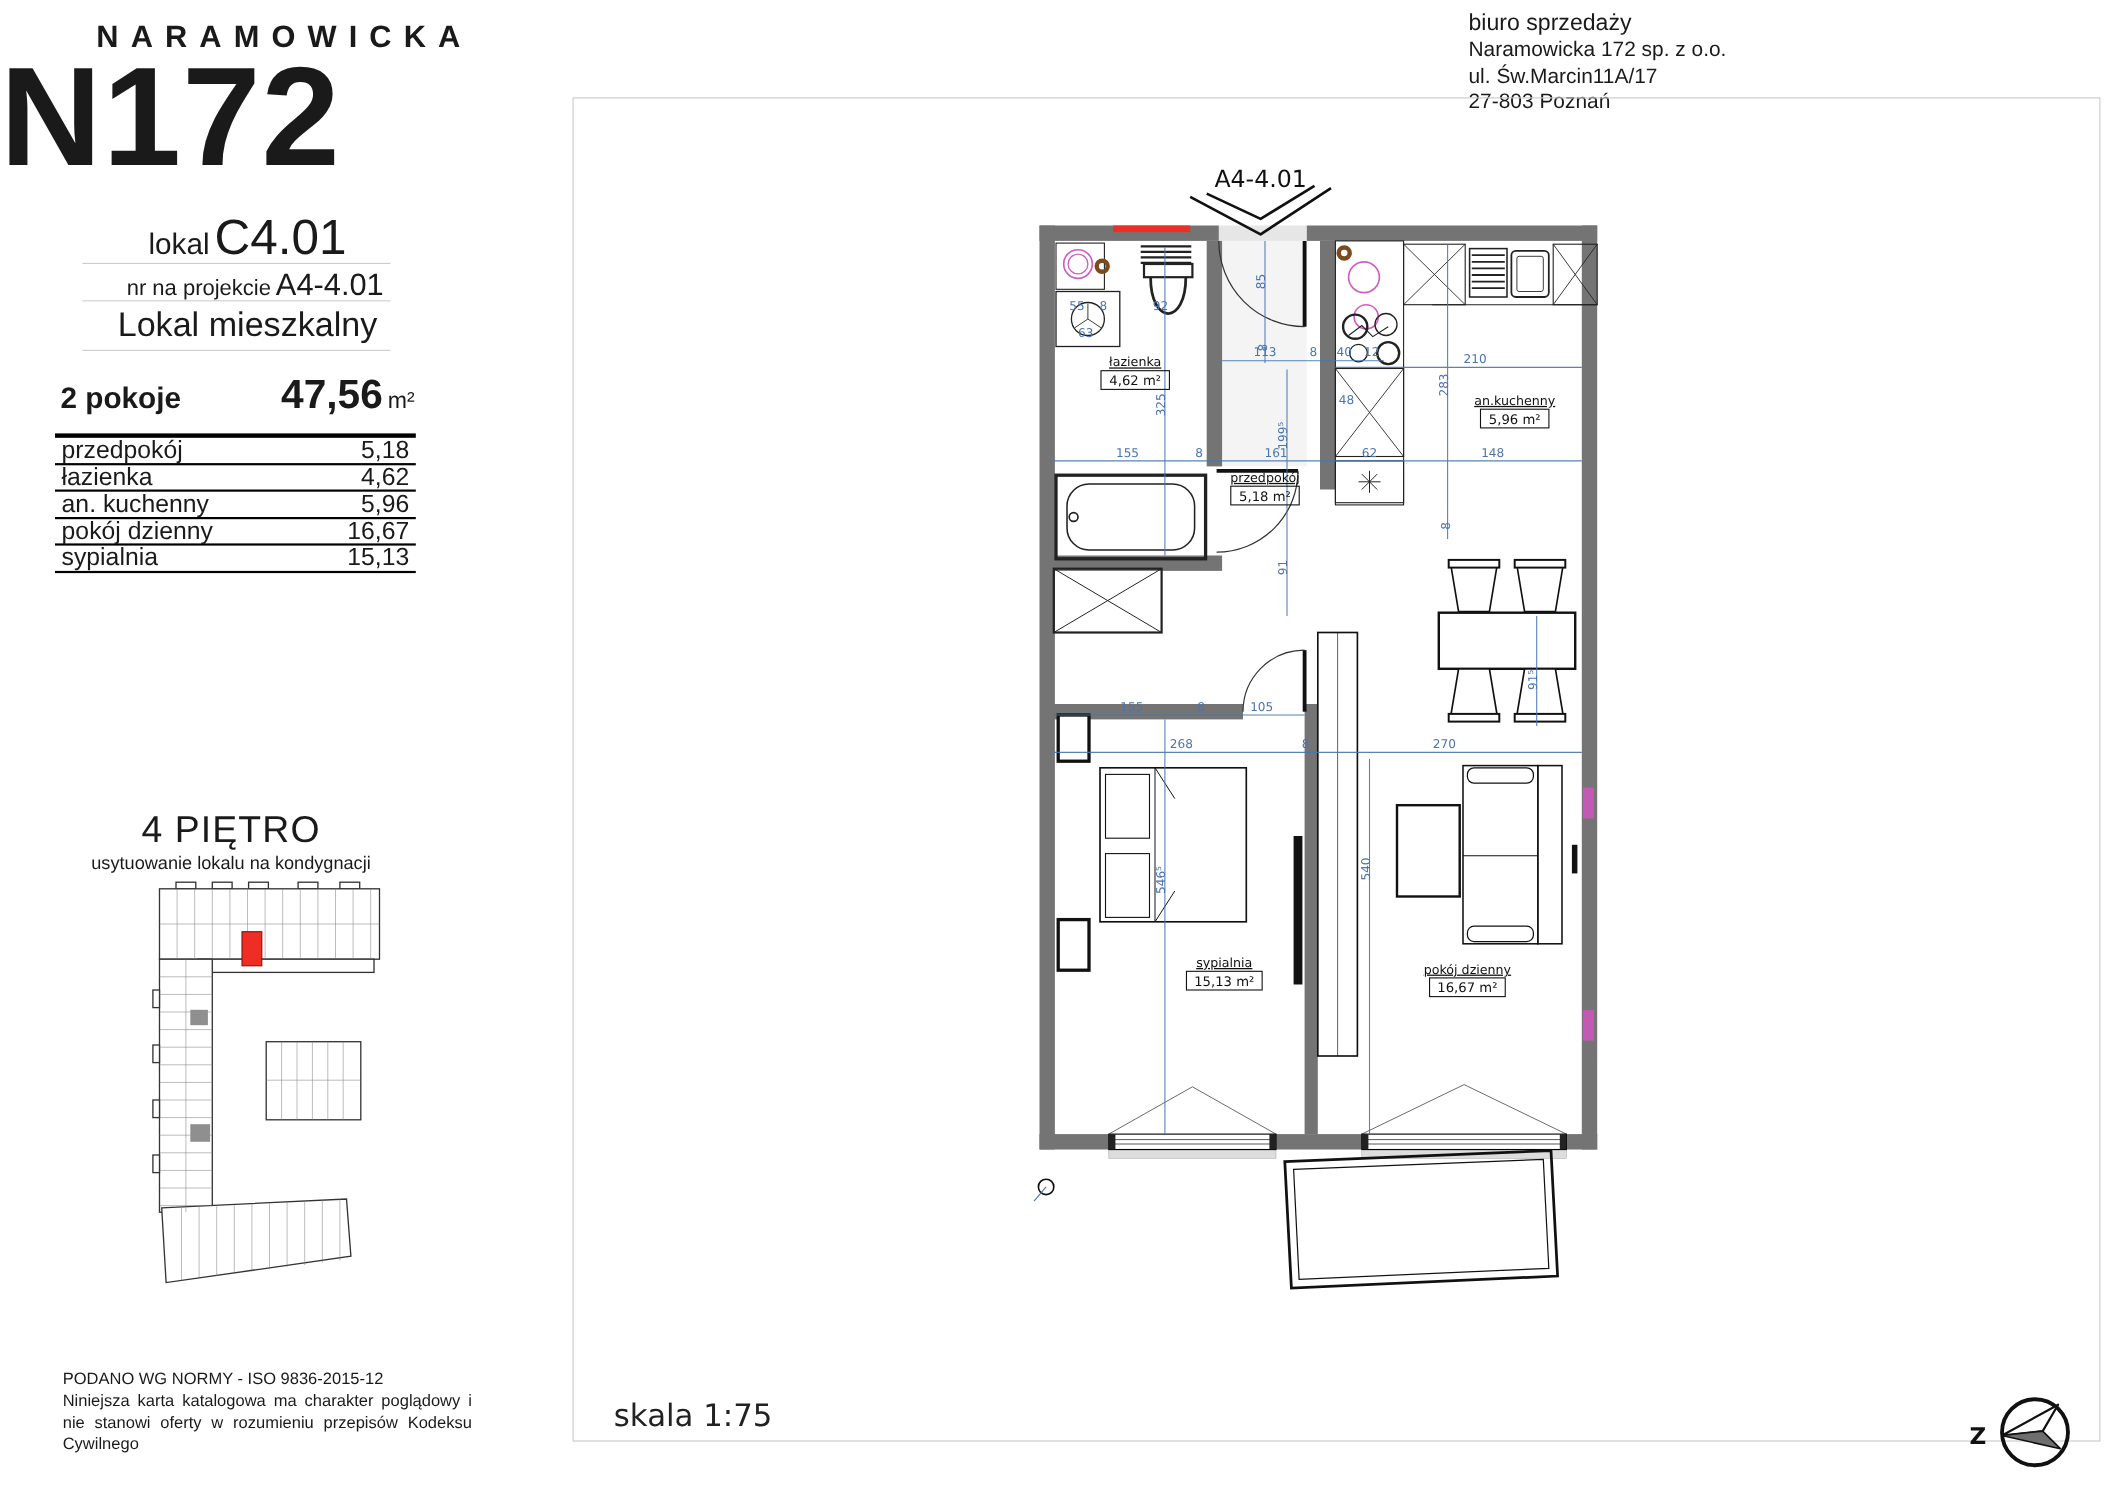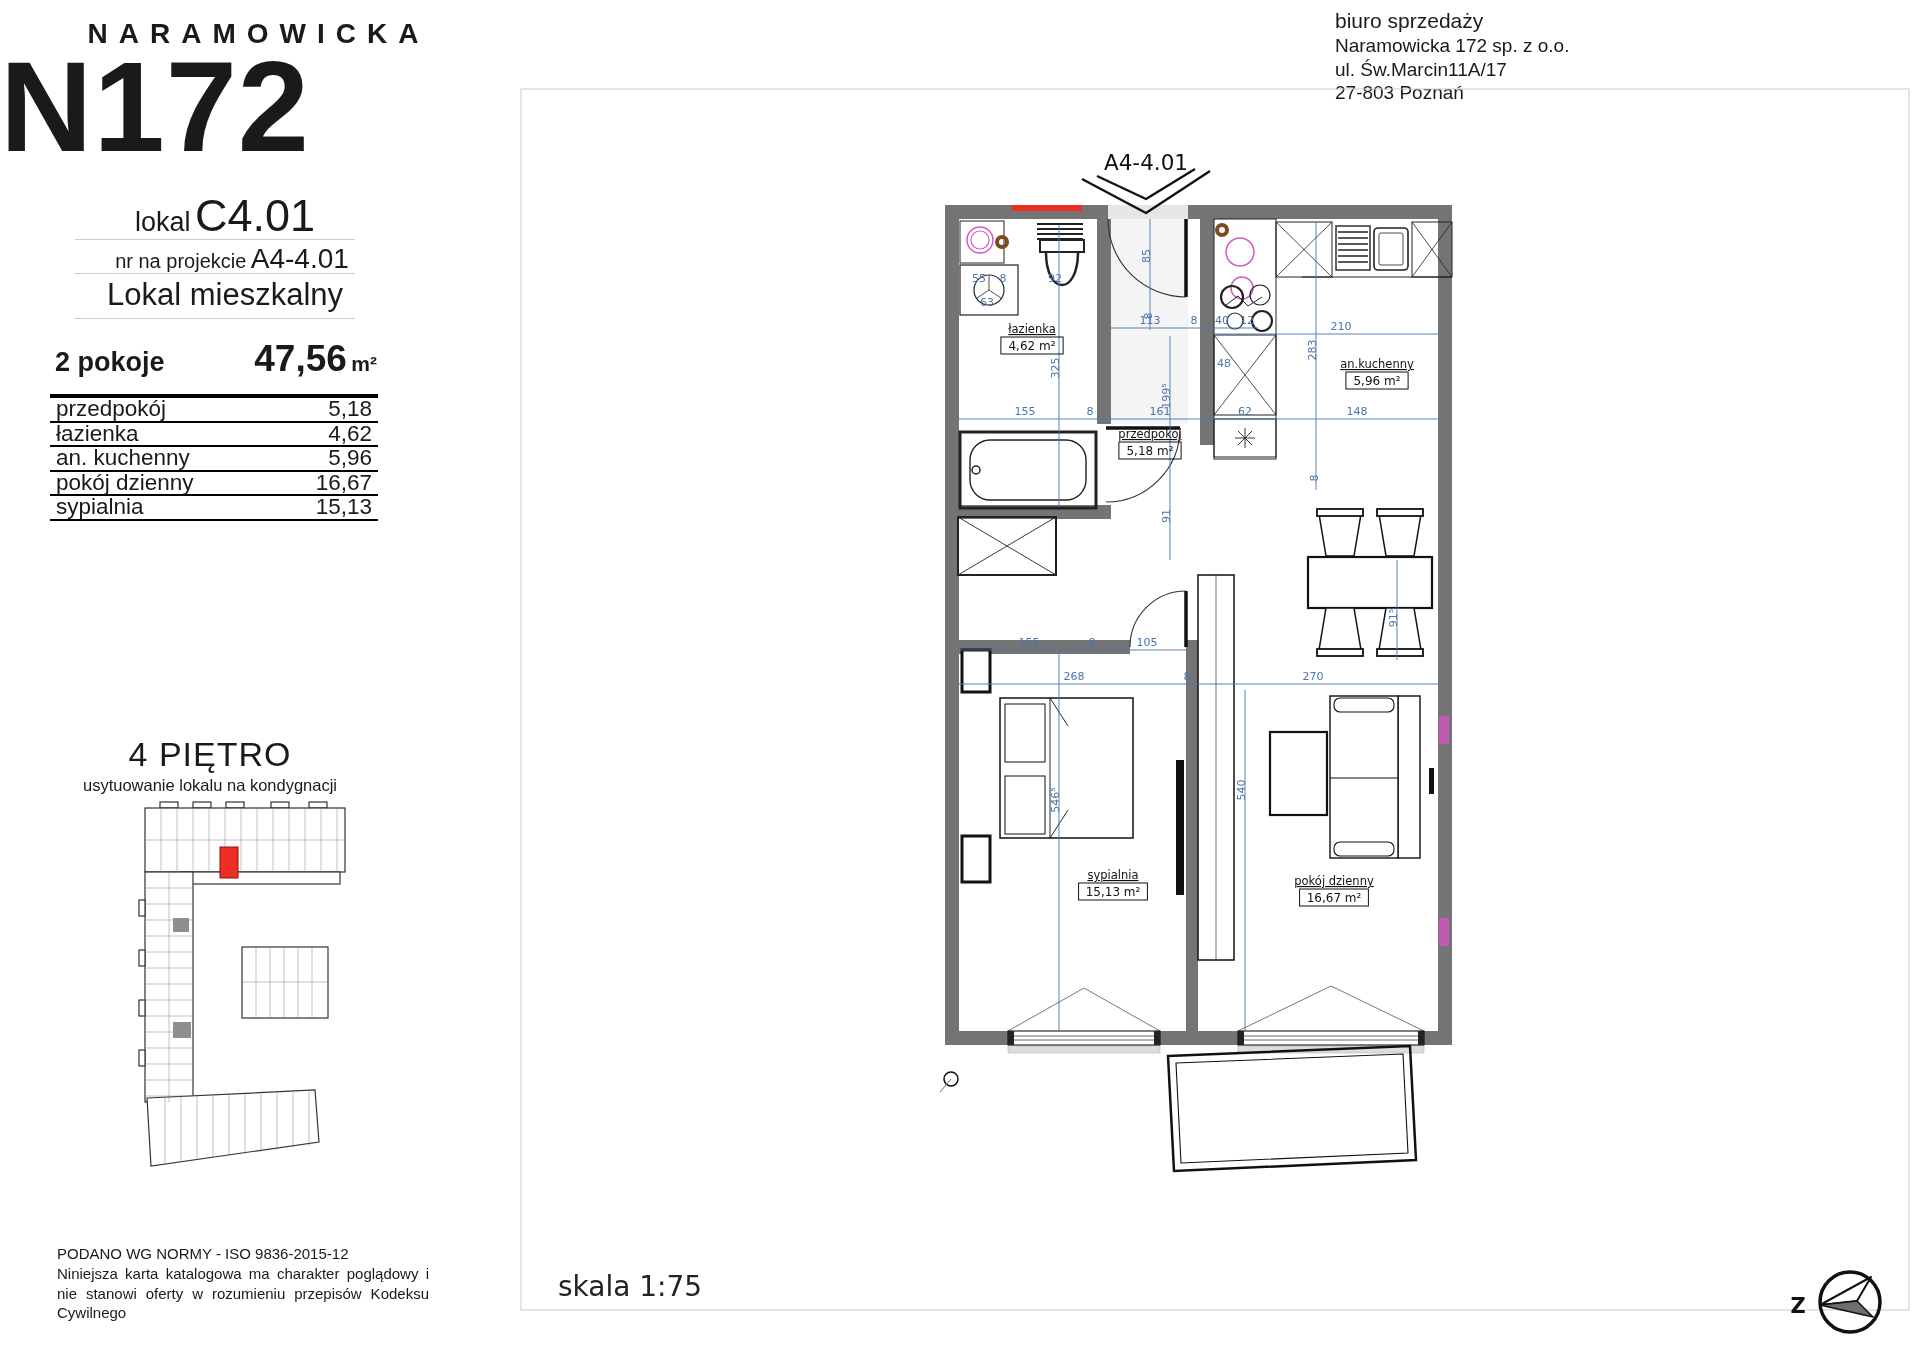--- a/index.html
+++ b/index.html
@@ -21,21 +21,21 @@
   .lokal-value{font-size:45px;}
   .sep{left:75px;width:280px;border-top:1px solid #ccc;}
   .project-line{left:0;top:243px;width:450px;text-align:center;padding-left:14px;}
   .project-label{font-size:20px;}
   .project-value{font-size:28px;}
   .unit-type{left:0;top:277px;width:450px;text-align:center;font-size:31px;}
   .summary{left:55px;top:338px;width:322px;display:flex;
     justify-content:space-between;align-items:baseline;}
   .summary-rooms{font-size:27px;font-weight:700;}
   .summary-area{font-size:37px;font-weight:700;}
-  .summary-area-unit{font-size:21px;font-weight:700;margin-top:31px;}
+  .summary-area-unit{font-size:21px;font-weight:400;margin-top:31px;}
   .rooms-table{left:50px;top:394px;width:328px;border-top:4px solid #000;}
   .room-row{display:flex;justify-content:space-between;border-bottom:2px solid #000;
     font-size:22.5px;line-height:22.5px;padding:0 6px;}
   .floor-block{left:40px;top:735px;width:340px;text-align:center;}
   .floor-title{font-size:34px;letter-spacing:1px;}
   .floor-sub{font-size:16.5px;margin-top:2px;}
   .disclaimer{left:57px;top:1244px;width:372px;font-size:15px;line-height:1.32;}
   .disclaimer .para{text-align:justify;}
 
   

